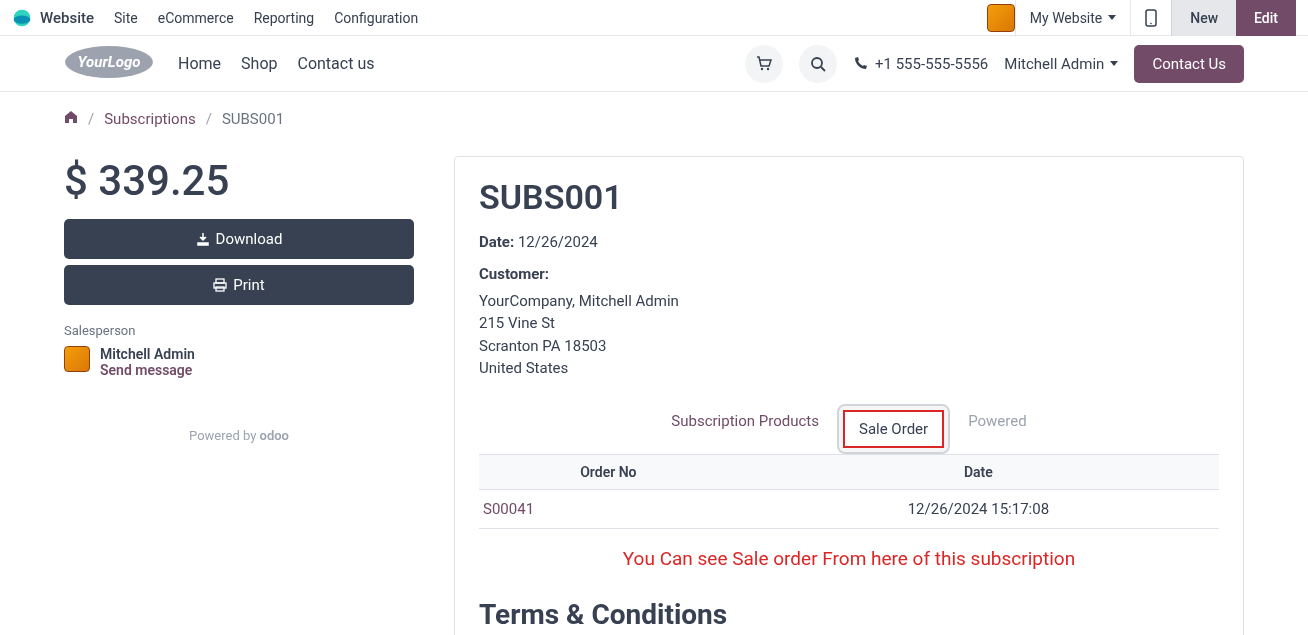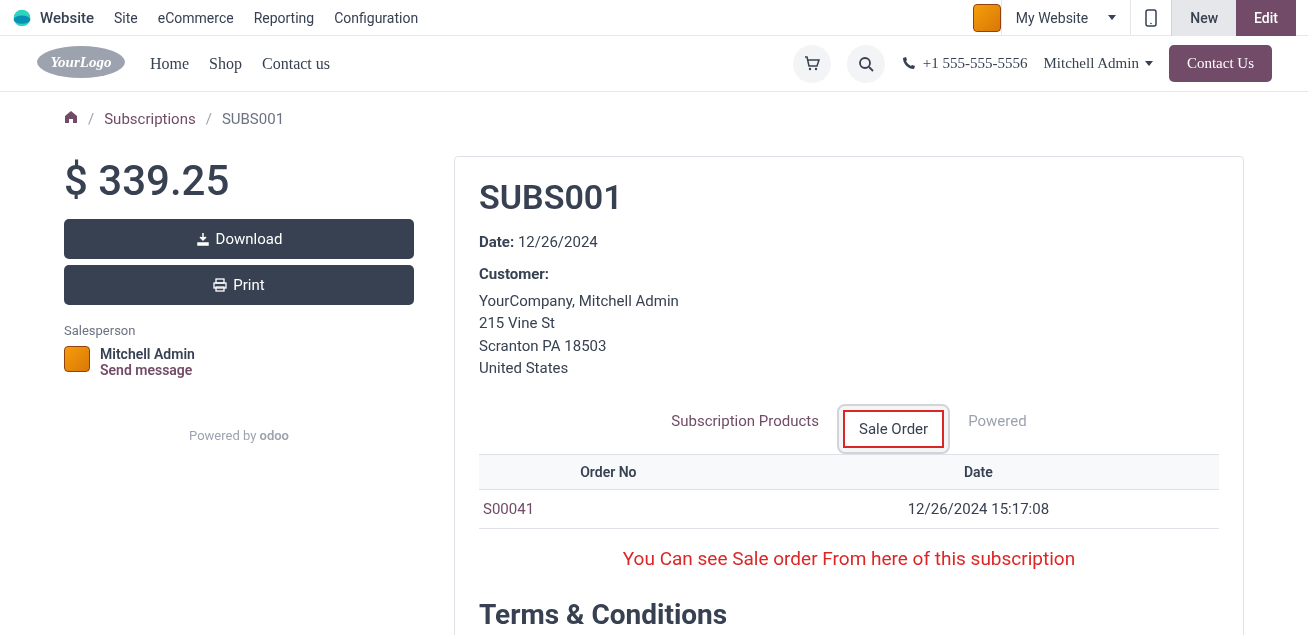--- a/index.html
+++ b/index.html
@@ -6,27 +6,27 @@
 body { font-family: -apple-system, BlinkMacSystemFont, "Segoe UI", Roboto, sans-serif; font-size: 14px; color: #374151; background: #fff; }
 
 
 .admin-bar { display: flex; align-items: center; height: 36px; border-bottom: 1px solid #e5e7eb; padding: 0 12px; }
 .admin-logo { width: 20px; height: 20px; margin-right: 8px; }
 .admin-title { font-weight: 500; margin-right: 20px; font-size: 15px; }
 .admin-menu { display: flex; gap: 20px; }
 .admin-menu-item { color: #374151; font-size: 14px; cursor: pointer; }
 .admin-right { margin-left: auto; display: flex; align-items: center; }
 .avatar-small { width: 28px; height: 28px; border-radius: 4px; background: linear-gradient(135deg, #f59e0b, #d97706); border: 1px solid #92400e; }
-.my-website { padding: 0 14px; border-left: 1px solid #e5e7eb; display: flex; align-items: center; gap: 20px; cursor: pointer; height: 36px; }
+.my-website { padding: 0 14px; border-left: 1px solid #e5e7eb; display: flex; align-items: center; gap: 6px; cursor: pointer; height: 36px; }
 .mobile-btn { padding: 8px 14px; border-left: 1px solid #e5e7eb; display: flex; align-items: center; cursor: pointer; height: 36px; }
 .new-btn { padding: 8px 18px; background: #e5e7eb; border-left: 1px solid #d1d5db; cursor: pointer; height: 36px; display: flex; align-items: center; font-weight: 500; }
 .edit-btn { padding: 8px 18px; background: #714B67; color: #fff; cursor: pointer; height: 36px; display: flex; align-items: center; font-weight: 500; }
 
 
-.site-header { display: flex; align-items: center; height: 56px; padding: 0 36px; border-bottom: 1px solid #e5e7eb; font-family: Liberation Serif, serif; }
+.site-header { display: flex; align-items: center; height: 56px; padding: 0 64px; border-bottom: 1px solid #e5e7eb; }
 .site-logo { margin-right: 24px; }
 .site-nav { display: flex; gap: 20px; }
 .site-nav-item { color: #374151; font-size: 16px; cursor: pointer; }
 .site-right { margin-left: auto; display: flex; align-items: center; gap: 16px; }
 .icon-circle { width: 38px; height: 38px; border-radius: 50%; background: #f3f4f6; display: flex; align-items: center; justify-content: center; cursor: pointer; }
 .phone { display: flex; align-items: center; gap: 8px; font-size: 15px; }
 .user-dd { display: flex; align-items: center; gap: 6px; cursor: pointer; font-size: 15px; }
 .contact-btn { background: #714B67; color: #fff; padding: 10px 18px; border-radius: 5px; cursor: pointer; font-size: 15px; }
 
 

